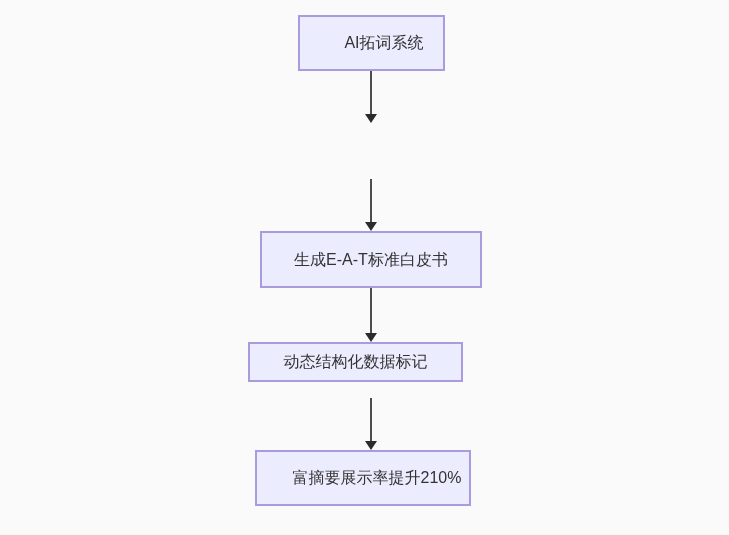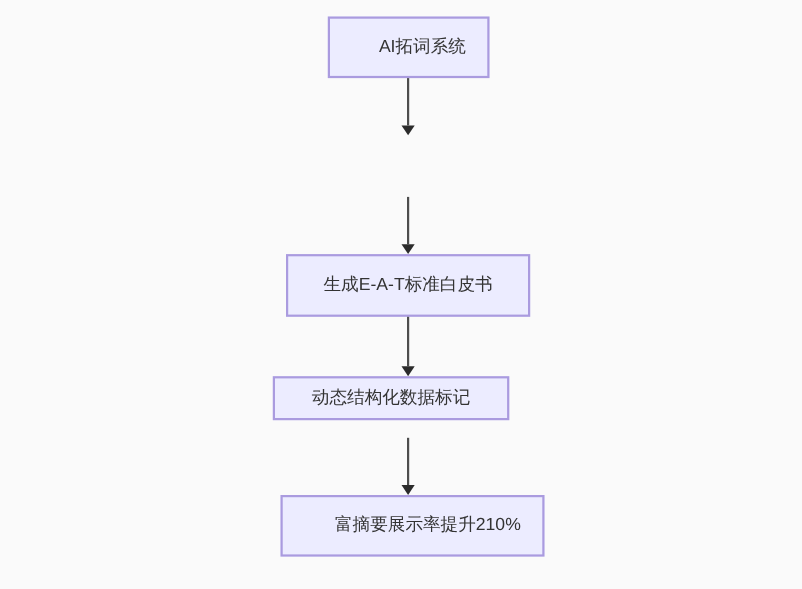--- a/index.html
+++ b/index.html
@@ -53,21 +53,21 @@
     border-left: 6px solid transparent;
     border-right: 6px solid transparent;
     border-top: 9px solid #2b2b2b;
     flex: 0 0 auto;
   }
   
   #node-1 { left: 298px; top: 15px;  width: 147px; height: 56px; padding-left: 25px; }
   #node-2 { left: 275px; top: 123px; width: 190px; height: 56px; }
   #node-3 { left: 260px; top: 231px; width: 222px; height: 57px; }
   #node-4 { left: 248px; top: 342px; width: 215px; height: 40px; }
-  #node-5 { left: 255px; top: 450px; width: 240px; height: 56px; padding-left: 28px; }
+  #node-5 { left: 255px; top: 450px; width: 216px; height: 56px; padding-left: 28px; }
   
   #edge-1 { top: 71px;  height: 52px; }
   #edge-2 { top: 179px; height: 52px; }
   #edge-3 { top: 288px; height: 54px; }
   #edge-4 { top: 398px; height: 52px; }
 </style>
 </head>
 <body>
 
 <div class="canvas">

